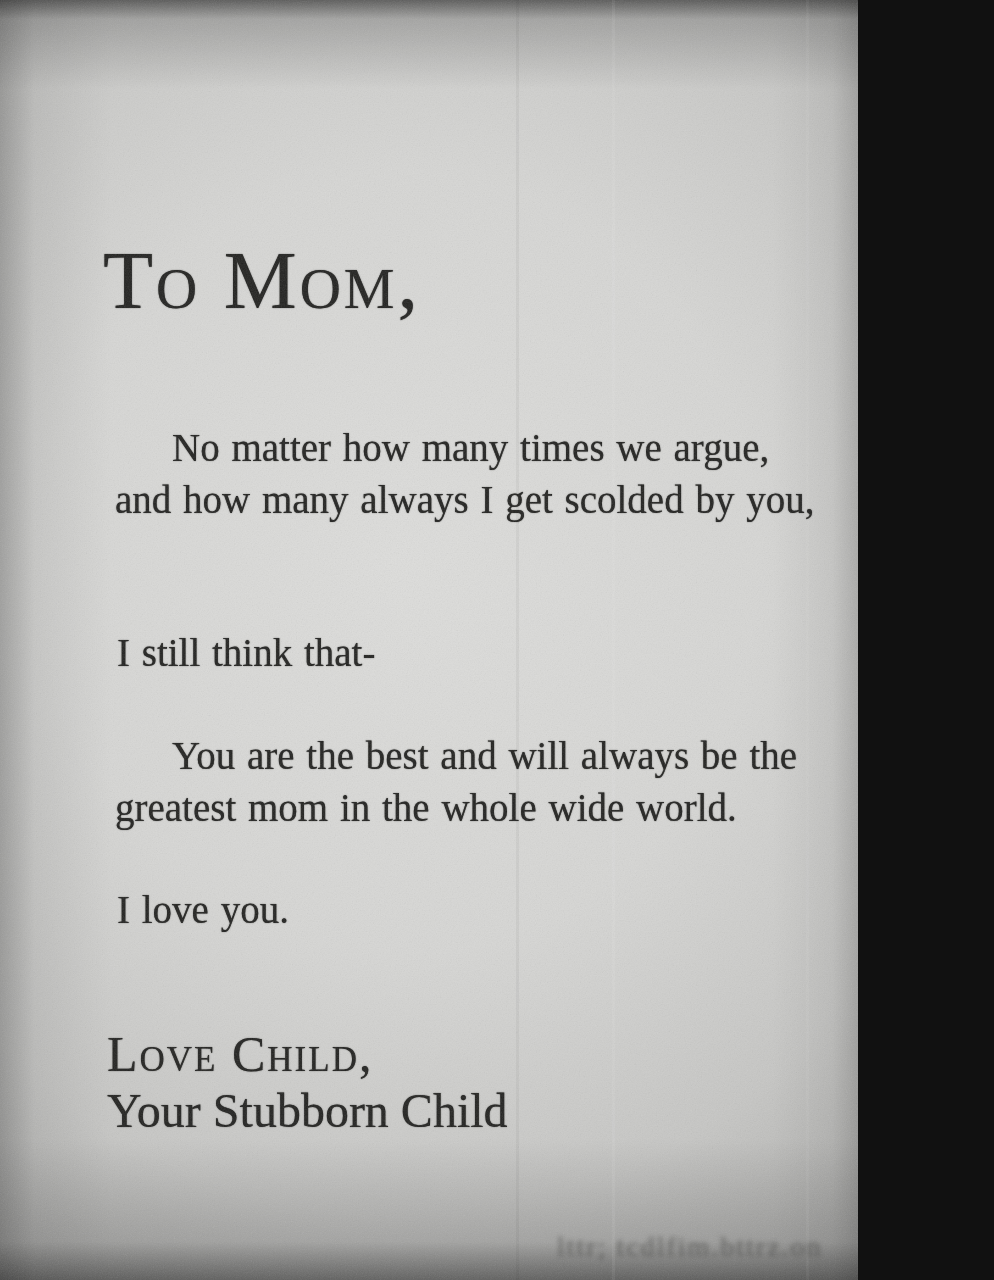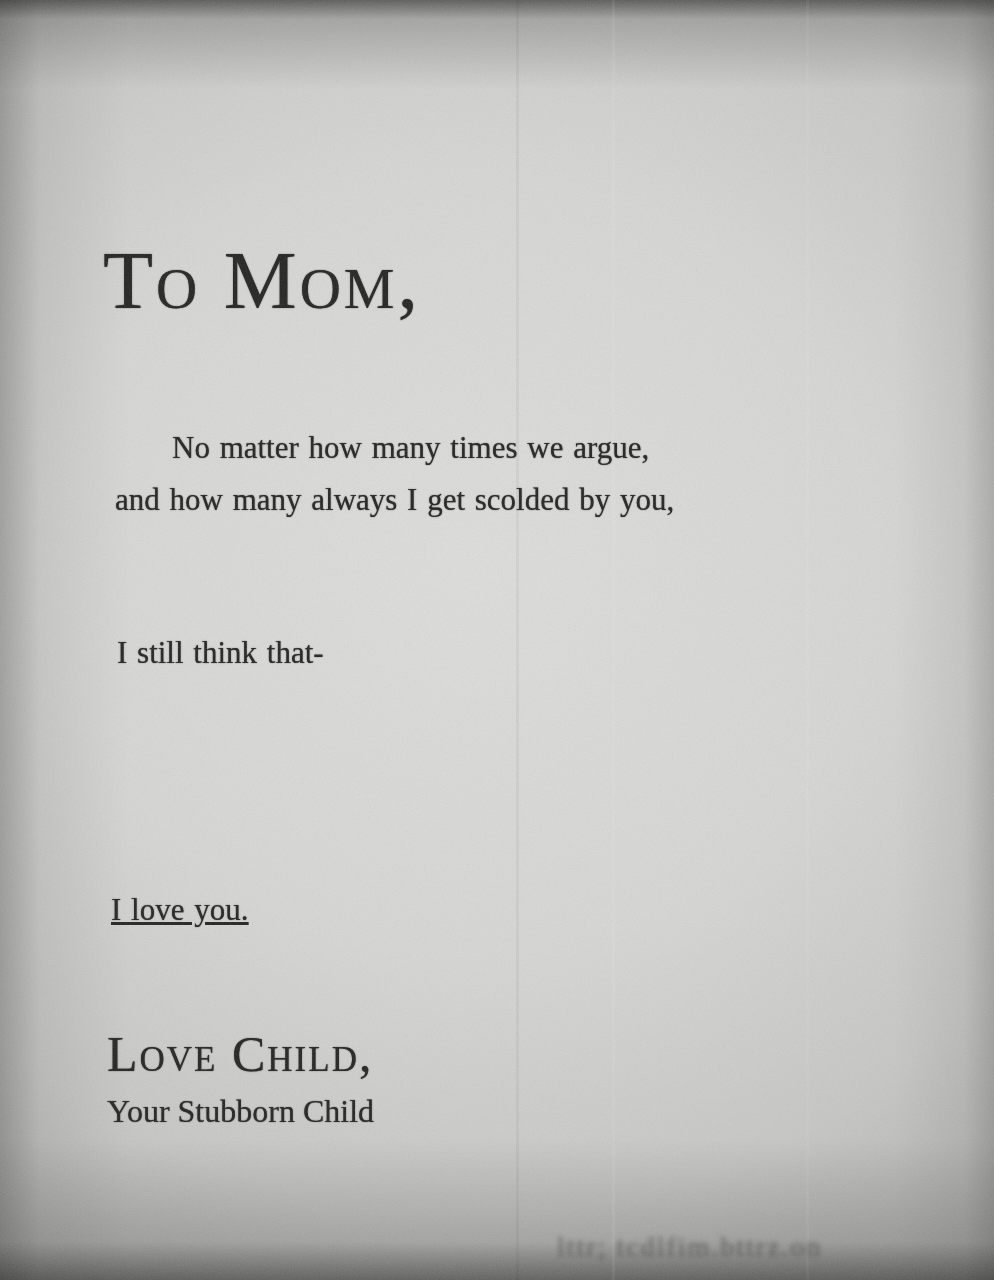--- a/index.html
+++ b/index.html
@@ -2,21 +2,21 @@
 <html><head>
 <meta charset="utf-8">
 <style>
   html, body {
     margin: 0;
     padding: 0;
     background: #111;
   }
   .photo {
     position: relative;
-    width: 994px;
+    width: 858px;
     height: 1280px;
     overflow: hidden;
     font-family: "Liberation Serif", serif;
     
     background:
       linear-gradient(180deg, rgba(18,18,18,0.60) 0%, rgba(60,60,60,0.28) 1.5%, rgba(120,120,120,0) 7%),
       linear-gradient(0deg, rgba(20,20,20,0.55) 0%, rgba(70,70,70,0.25) 3%, rgba(120,120,120,0) 11%),
       linear-gradient(90deg, rgba(40,40,40,0.30) 0%, rgba(90,90,90,0.12) 4%, rgba(120,120,120,0) 13%),
       linear-gradient(270deg, rgba(40,40,40,0.22) 0%, rgba(90,90,90,0.10) 3%, rgba(120,120,120,0) 10%),
       radial-gradient(ellipse 115% 85% at 47% 44%,
@@ -44,41 +44,41 @@
     top: 240px;
     left: 103px;
     font-size: 82px;
     line-height: 82px;
     font-variant: small-caps;
     letter-spacing: 3px;
     font-weight: normal;
     margin: 0;
   }
   .body-block {
-    font-size: 31px;
+    font-size: 39px;
     line-height: 52px;
     word-spacing: 2px;
   }
   .para-1 { top: 422px; left: 115px; }
   .para-2 { top: 730px; left: 115px; }
   .line.first { padding-left: 57px; }
   .interjection { top: 627px; left: 117px; }
-  .declaration { top: 884px; left: 111px; text-decoration: underline; }
+  .declaration { top: 884px; left: 117px; }
   .closing {
     top: 1026px;
     left: 107px;
     font-size: 50px;
     line-height: 56px;
     font-variant: small-caps;
     letter-spacing: 2px;
   }
   .signature {
     top: 1084px;
     left: 107px;
-    font-size: 32px;
+    font-size: 48px;
     line-height: 54px;
   }
   .watermark {
     top: 1231px;
     left: 557px;
     font-size: 28px;
     letter-spacing: 2px;
     color: rgba(55,55,53,0.9);
     opacity: 0.55;
     filter: blur(2.4px);
@@ -101,20 +101,24 @@
 
   <h1 class="ink salutation">To Mom,</h1>
 
   <div class="ink body-block para-1">
     <div class="line first">No matter how many times we argue,</div>
     <div class="line">and how many always I get scolded by you,</div>
   </div>
 
   <div class="ink body-block interjection">I still think that-</div>
 
+  <div class="ink body-block para-2">
+    <div class="line first">You are the best and will always be the</div>
+    <div class="line">greatest mom in the whole wide world.</div>
+  </div>
 
   <div class="ink body-block declaration">I love you.</div>
 
   <div class="ink closing">Love Child,</div>
 
   <div class="ink signature">Your Stubborn Child</div>
 
   <div class="ink watermark">lttr; tcdlfim.bttrz.on</div>
 
   <svg class="grain" width="994" height="1280" xmlns="http://www.w3.org/2000/svg">

